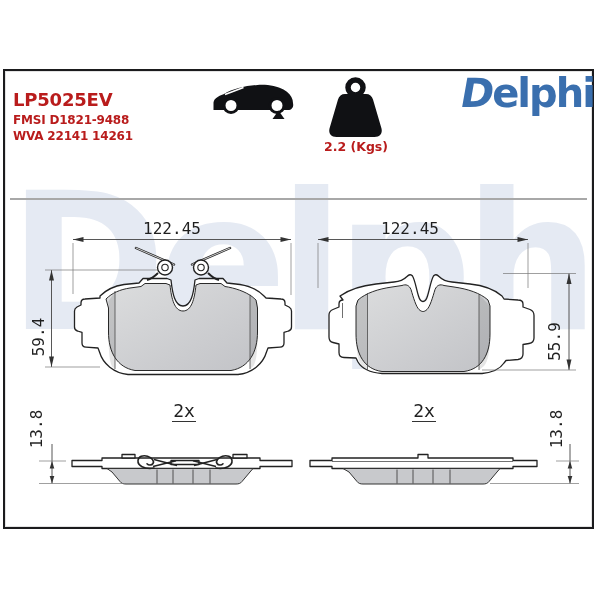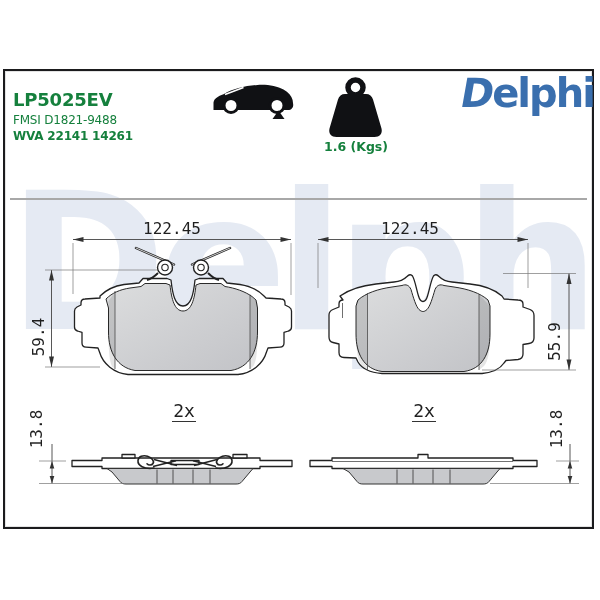--- a/index.html
+++ b/index.html
@@ -6,23 +6,23 @@
   .page{position:relative;width:600px;height:600px;background:#fff;overflow:hidden;
         font-family:"DejaVu Sans",sans-serif;}
   .frame{position:absolute;left:2.5px;top:69px;width:587px;height:456px;
          border:2.5px solid #1b1b1d;background:#fff;overflow:hidden;
          box-shadow:inset 0 0 0 1px #e3e3e3;}
   .watermark{position:absolute;left:4px;top:98px;font-size:190px;font-weight:bold;
              color:#e5eaf3;letter-spacing:-8px;line-height:1;white-space:nowrap;
              user-select:none;}
   .divider{position:absolute;left:5px;top:127px;width:577px;height:1.5px;background:#a8a8a8;}
   .drawing-svg{position:absolute;left:0;top:0;width:600px;height:600px;z-index:2;}
-  .hdr{position:absolute;z-index:3;color:#15803d;}
+  .hdr{position:absolute;z-index:3;color:#b91c1c;}
   .part-number{left:13px;top:89px;font-size:18px;font-weight:bold;letter-spacing:-.2px;}
-  .fmsi{left:13px;top:113px;font-size:12px;font-weight:normal;letter-spacing:-.2px;}
+  .fmsi{left:13px;top:113px;font-size:12px;font-weight:bold;letter-spacing:-.2px;}
   .wva{left:13px;top:129px;font-size:12px;font-weight:bold;letter-spacing:-.2px;}
   .weight-text{left:310px;top:139px;width:92px;text-align:center;font-size:12.5px;font-weight:bold;}
   .logo{left:461px;top:73px;font-size:40px;font-weight:bold;letter-spacing:-2px;
         color:#3a6fae;line-height:1;}
   .logo .cap{display:inline-block;transform:skewX(-10deg);}
   .dim-txt{font-family:"DejaVu Sans Mono",monospace;font-size:16px;fill:#1f1f1f;}
   .qty-txt{font-family:"DejaVu Sans Mono",monospace;font-size:18px;fill:#1f1f1f;}
   .outline{fill:#ffffff;stroke:#222;stroke-width:1.3;stroke-linejoin:round;}
   .fric{fill:url(#gfric);stroke:#2a2a2a;stroke-width:1;stroke-linejoin:round;}
   .dimline{stroke:#444;stroke-width:.9;}
@@ -40,21 +40,21 @@
 <div class="page">
 
   <div class="frame">
     <div class="watermark">Delphi</div>
     <div class="divider"></div>
   </div>
 
   <div class="hdr part-number" style="position:absolute">LP5025EV</div>
   <div class="hdr fmsi" style="position:absolute">FMSI D1821-9488</div>
   <div class="hdr wva" style="position:absolute">WVA 22141 14261</div>
-  <div class="hdr weight-text" style="position:absolute">1.6 (Kgs)</div>
+  <div class="hdr weight-text" style="position:absolute">2.2 (Kgs)</div>
   <div class="hdr logo" style="position:absolute"><span class="cap">D</span><span>elphi</span></div>
 
   <svg class="drawing-svg" viewBox="0 0 600 600">
     <defs>
       <linearGradient id="gfric" x1="0" y1="0" x2="1" y2="1">
         <stop offset="0" stop-color="#dcddde"></stop>
         <stop offset="1" stop-color="#c2c3c7"></stop>
       </linearGradient>
     </defs>
 

